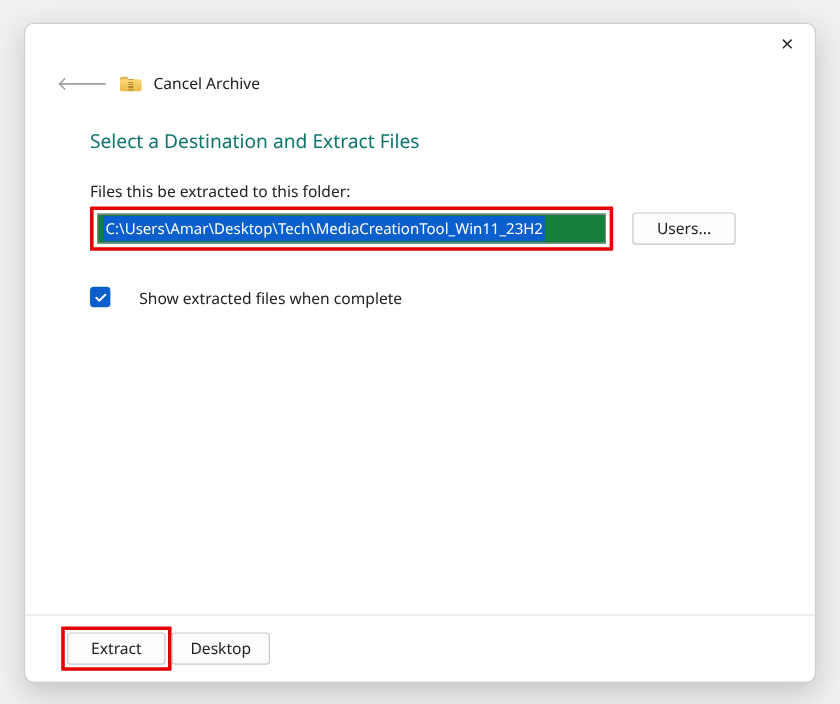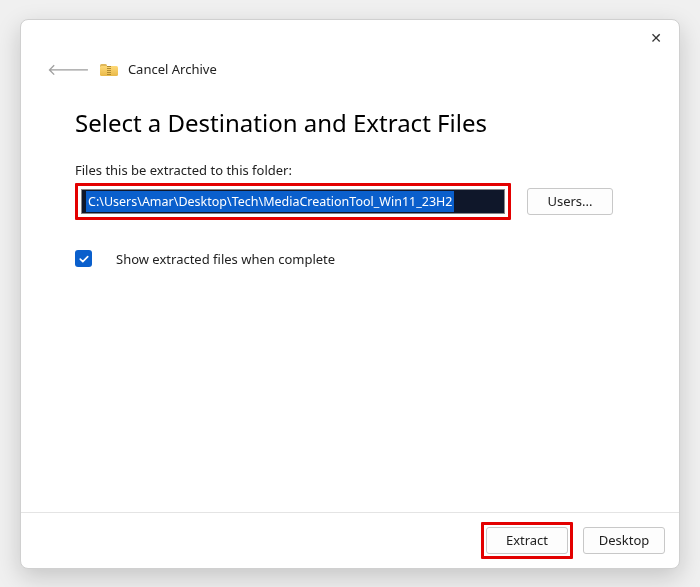--- a/index.html
+++ b/index.html
@@ -82,22 +82,22 @@
   }
   .header-title {
     font-size: 13px;
     color: #222;
   }
   .content {
     flex: 1;
     padding: 20px 54px 0 54px;
   }
   .heading {
-    font-size: 24px;
-    color: #000000;
+    font-size: 16px;
+    color: #0f766e;
     font-weight: 400;
     margin: 0 0 22px 0;
   }
   .field-label {
     font-size: 13px;
     color: #222;
     margin-bottom: 4px;
   }
   .path-row {
     display: flex;
@@ -111,21 +111,21 @@
   }
   .path-input-wrap {
     width: 436px;
   }
   .path-input {
     width: 100%;
     height: 25px;
     border: 1px solid #888;
     padding: 0 4px;
     font-size: 12.5px;
-    background: #0f172a;
+    background: #15803d;
     color: #fff;
   }
   .path-input span {
     display: inline-block;
     background: #0a5fcc;
     color: #fff;
     padding: 2px 2px;
     line-height: 17px;
     margin-top: 1px;
   }
@@ -157,23 +157,21 @@
   .checkbox svg { width: 12px; height: 12px; }
   .checkbox-label {
     font-size: 13px;
     color: #222;
   }
   .footer {
     height: 56px;
     border-top: 1px solid #e4e4e4;
     display: flex;
     align-items: center;
-    justify-content: flex-end;
-    gap: 10px;
-    padding: 0 14px;
+    padding: 0 30px;
   }
   .ft-btn {
     min-width: 82px;
     height: 27px;
     border: 1px solid #c8c8c8;
     background: #fdfdfd;
     font-size: 13px;
     color: #222;
     border-radius: 3px;
     cursor: pointer;

